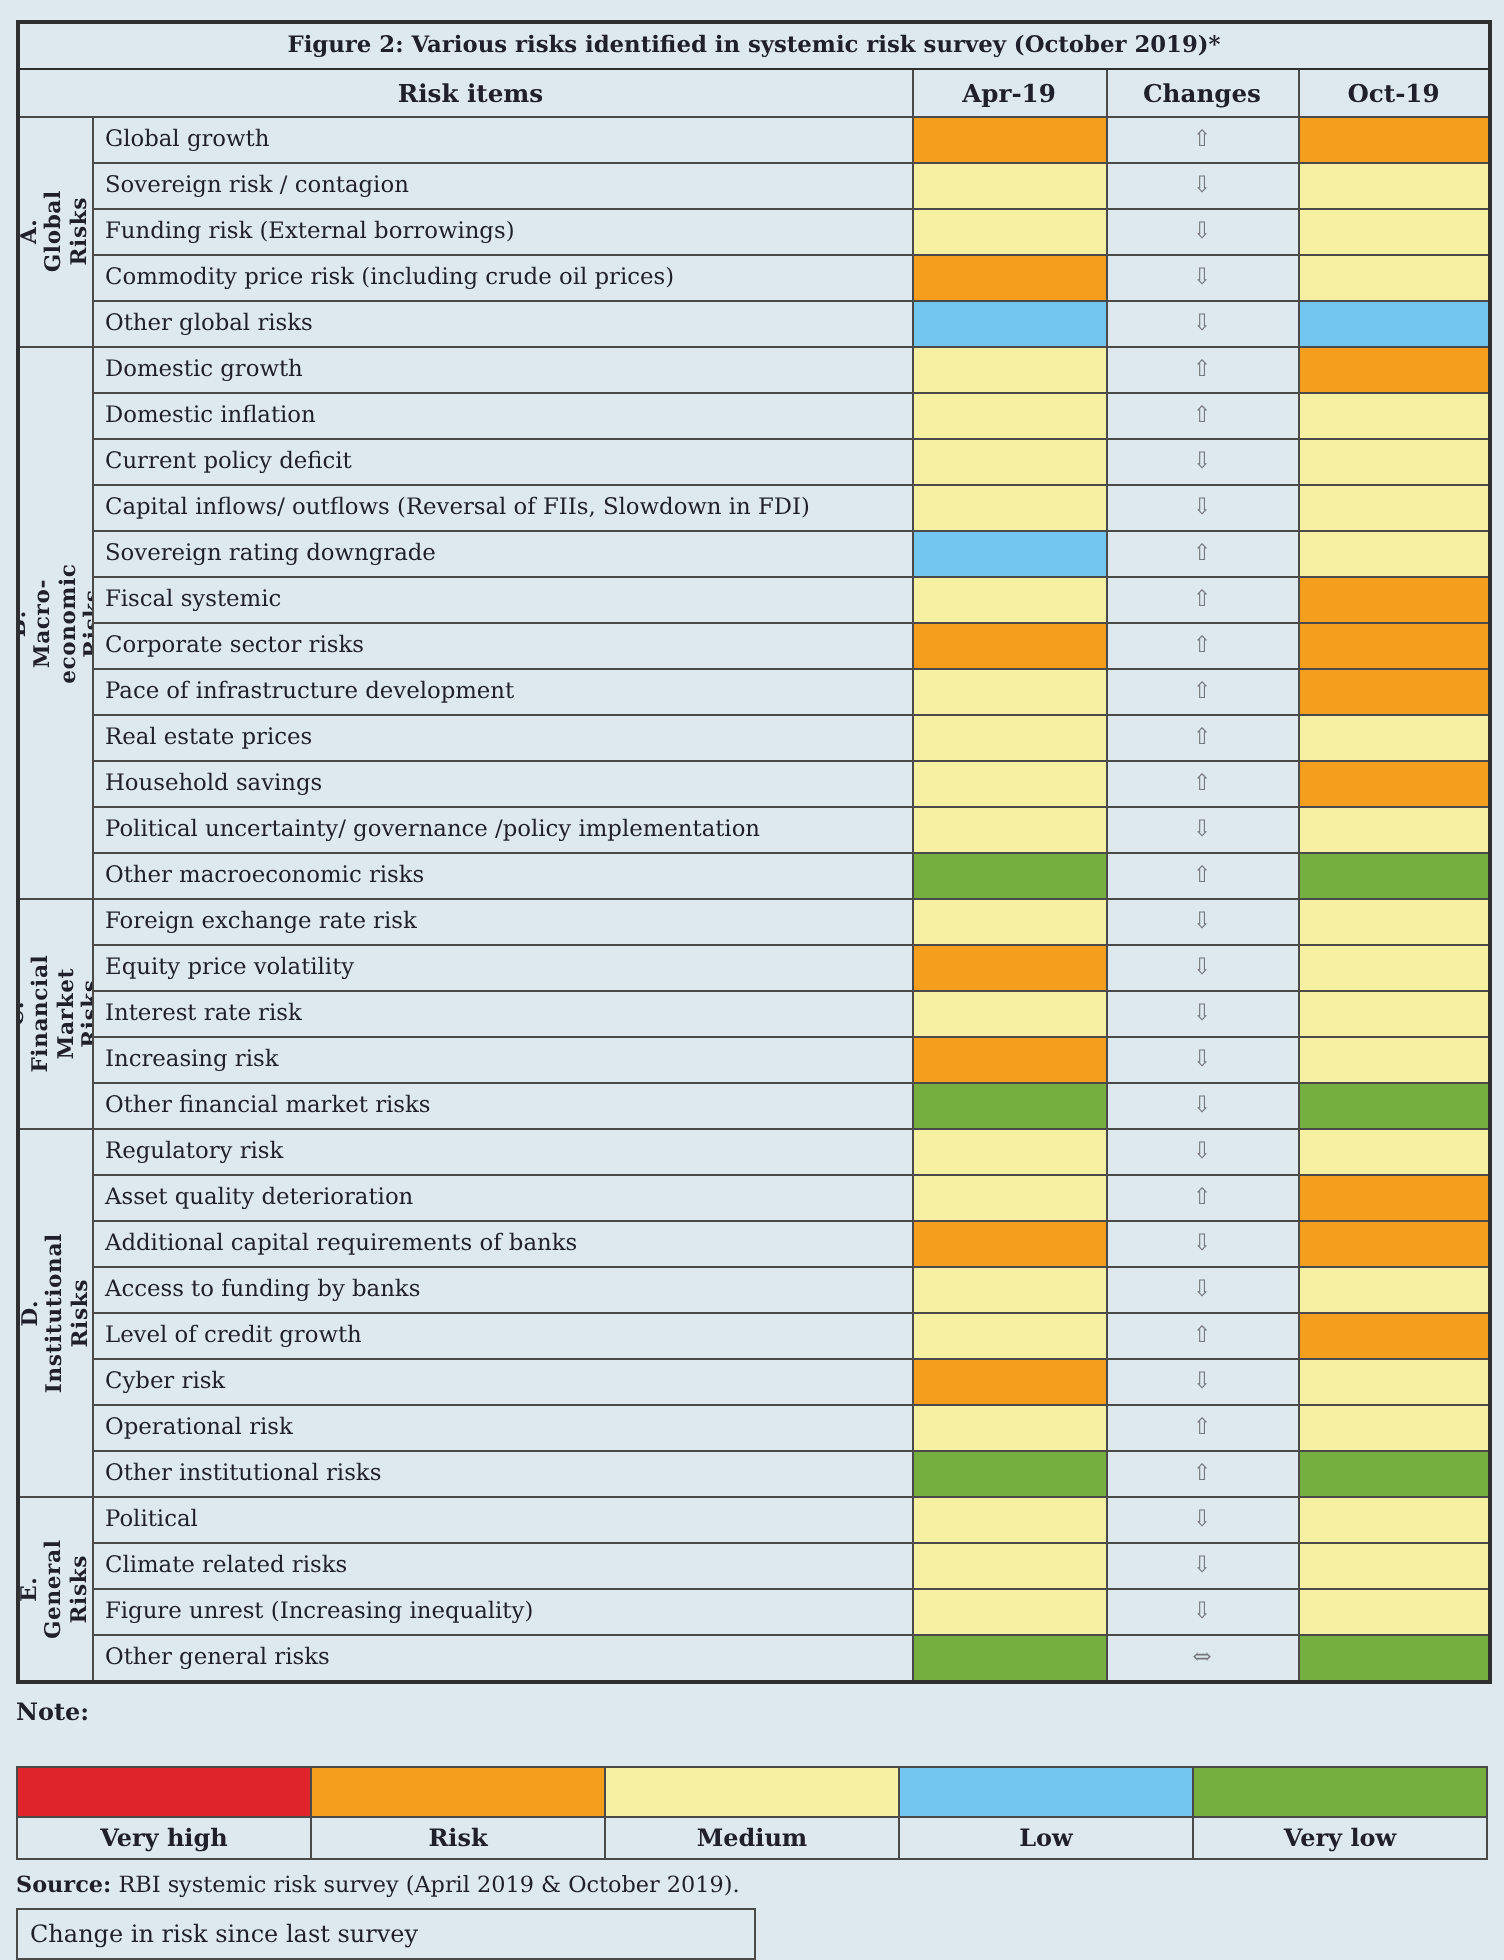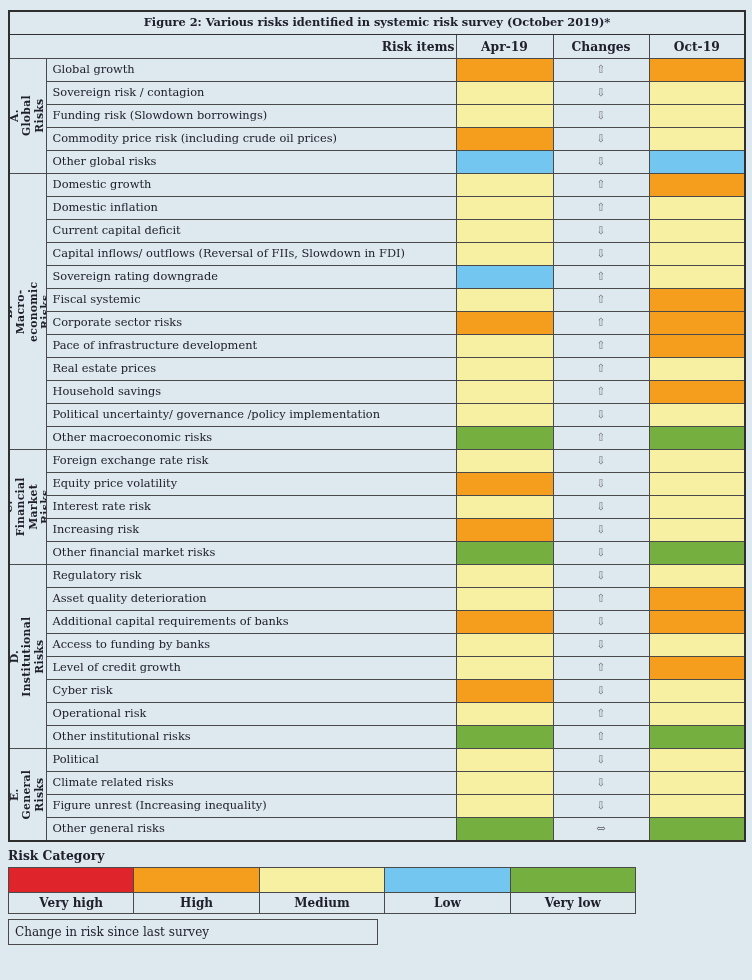--- a/index.html
+++ b/index.html
@@ -14,21 +14,21 @@
 
   
   table{border-collapse:collapse;table-layout:fixed;}
   .main-table{width:736px;border:2px solid #2f2f2f;}
   .main-table td,.main-table th{border:1px solid #4a4a4a;overflow:hidden;}
   .title-cell{
     height:22px;text-align:center;font-weight:bold;font-size:12.5px;
     border-bottom:1.6px solid #2f2f2f !important;
   }
   .hdr{height:21px;font-size:12.3px;font-weight:bold;}
-  .hdr-left{text-align:right;padding-left:6px;}
+  .hdr-left{text-align:center;padding-left:6px;}
   .hdr-c{text-align:center;}
   .main-table td{height:20px;font-size:11.4px;line-height:1.05;}
   .item-cell{padding-left:6px;}
   .group-cell{position:relative;}
   .vlabel{
     position:absolute;left:0;top:0;right:0;bottom:0;
     display:flex;align-items:center;justify-content:center;
   }
   .vlabel-inner{
     transform:rotate(-90deg);
@@ -37,21 +37,21 @@
     letter-spacing:0.3px;
   }
   .change-cell{text-align:center;color:#75787c;font-size:14px;line-height:1;}
   .color-cell{padding:0;}
 
   
   .note-label{margin-top:7px;font-weight:bold;font-size:12px;}
   .riskcat-label{margin-top:6px;font-weight:bold;font-size:12.3px;}
 
   
-  .legend-table{width:628px;margin-top:4px;border:1.5px solid #2f2f2f;}
+  .legend-table{width:736px;margin-top:20px;border:1.5px solid #2f2f2f;}
   .legend-table td{border:1px solid #4a4a4a;}
   .legend-color{height:24px;padding:0;}
   .legend-label{height:18px;text-align:center;font-weight:bold;font-size:12px;}
 
   .source-line{margin-top:5px;font-size:11.2px;}
   .source-line b{font-weight:bold;}
 
   
   .change-table{width:369px;margin-top:5px;border:1.2px solid #2f2f2f;}
   .change-table td{border:1px solid #4a4a4a;font-size:12px;}
@@ -94,21 +94,21 @@
           <td class="change-cell">⇧</td>
           <td class="color-cell" style="background: rgb(245, 158, 29);"></td>
         </tr>
         <tr>
           <td class="item-cell">Sovereign risk / contagion</td>
           <td class="color-cell" style="background: rgb(247, 240, 162);"></td>
           <td class="change-cell">⇩</td>
           <td class="color-cell" style="background: rgb(247, 240, 162);"></td>
         </tr>
         <tr>
-          <td class="item-cell">Funding risk (Slowdown borrowings)</td>
+          <td class="item-cell">Funding risk (External borrowings)</td>
           <td class="color-cell" style="background: rgb(247, 240, 162);"></td>
           <td class="change-cell">⇩</td>
           <td class="color-cell" style="background: rgb(247, 240, 162);"></td>
         </tr>
         <tr>
           <td class="item-cell">Commodity price risk (including crude oil prices)</td>
           <td class="color-cell" style="background: rgb(245, 158, 29);"></td>
           <td class="change-cell">⇩</td>
           <td class="color-cell" style="background: rgb(247, 240, 162);"></td>
         </tr>
@@ -131,21 +131,21 @@
           <td class="change-cell">⇧</td>
           <td class="color-cell" style="background: rgb(245, 158, 29);"></td>
         </tr>
         <tr>
           <td class="item-cell">Domestic inflation</td>
           <td class="color-cell" style="background: rgb(247, 240, 162);"></td>
           <td class="change-cell">⇧</td>
           <td class="color-cell" style="background: rgb(247, 240, 162);"></td>
         </tr>
         <tr>
-          <td class="item-cell">Current capital deficit</td>
+          <td class="item-cell">Current policy deficit</td>
           <td class="color-cell" style="background: rgb(247, 240, 162);"></td>
           <td class="change-cell">⇩</td>
           <td class="color-cell" style="background: rgb(247, 240, 162);"></td>
         </tr>
         <tr>
           <td class="item-cell">Capital inflows/ outflows (Reversal of FIIs, Slowdown in FDI)</td>
           <td class="color-cell" style="background: rgb(247, 240, 162);"></td>
           <td class="change-cell">⇩</td>
           <td class="color-cell" style="background: rgb(247, 240, 162);"></td>
         </tr>
@@ -314,41 +314,42 @@
         </tr>
         <tr>
           <td class="item-cell">Other general risks</td>
           <td class="color-cell" style="background: rgb(117, 175, 63);"></td>
           <td class="change-cell">⇔</td>
           <td class="color-cell" style="background: rgb(117, 175, 63);"></td>
         </tr>
       </tbody>
   </table>
 
-  <div class="riskcat-label">Risk Category</div>
+  <div class="note-label">Note:</div>
 
   <table class="legend-table">
     <tbody>
         <tr>
           <td class="legend-color" style="background: rgb(224, 36, 43);"></td>
           <td class="legend-color" style="background: rgb(245, 158, 29);"></td>
           <td class="legend-color" style="background: rgb(247, 240, 162);"></td>
           <td class="legend-color" style="background: rgb(114, 198, 240);"></td>
           <td class="legend-color" style="background: rgb(117, 175, 63);"></td>
         </tr>
         <tr>
           <td class="legend-label">Very high</td>
-          <td class="legend-label">High</td>
+          <td class="legend-label">Risk</td>
           <td class="legend-label">Medium</td>
           <td class="legend-label">Low</td>
           <td class="legend-label">Very low</td>
         </tr>
       </tbody>
   </table>
 
+  <div class="source-line"><b>Source:</b><span> RBI systemic risk survey (April 2019 &amp; October 2019).</span></div>
 
   <table class="change-table">
     <colgroup>
         <col style="width:123px">
         <col style="width:123px">
         <col style="width:123px">
       </colgroup>
     <tbody>
       <tr>
         <td class="change-title" colspan="3">Change in risk since last survey</td>

